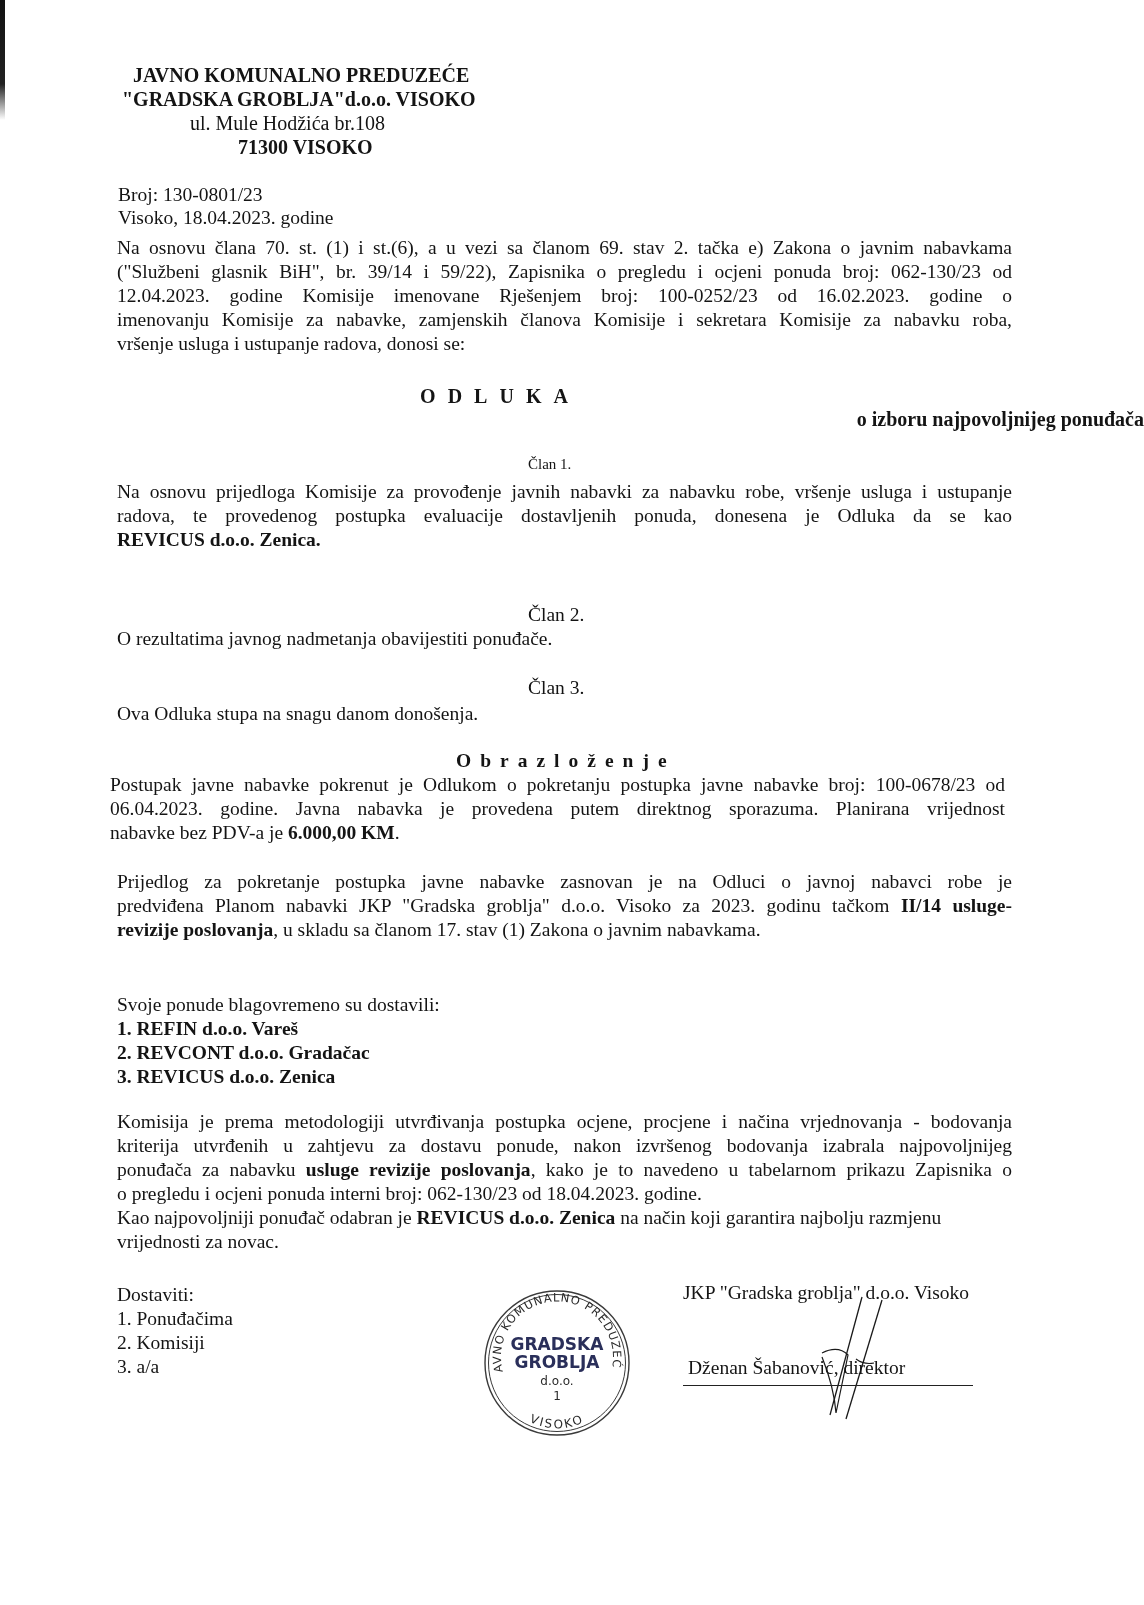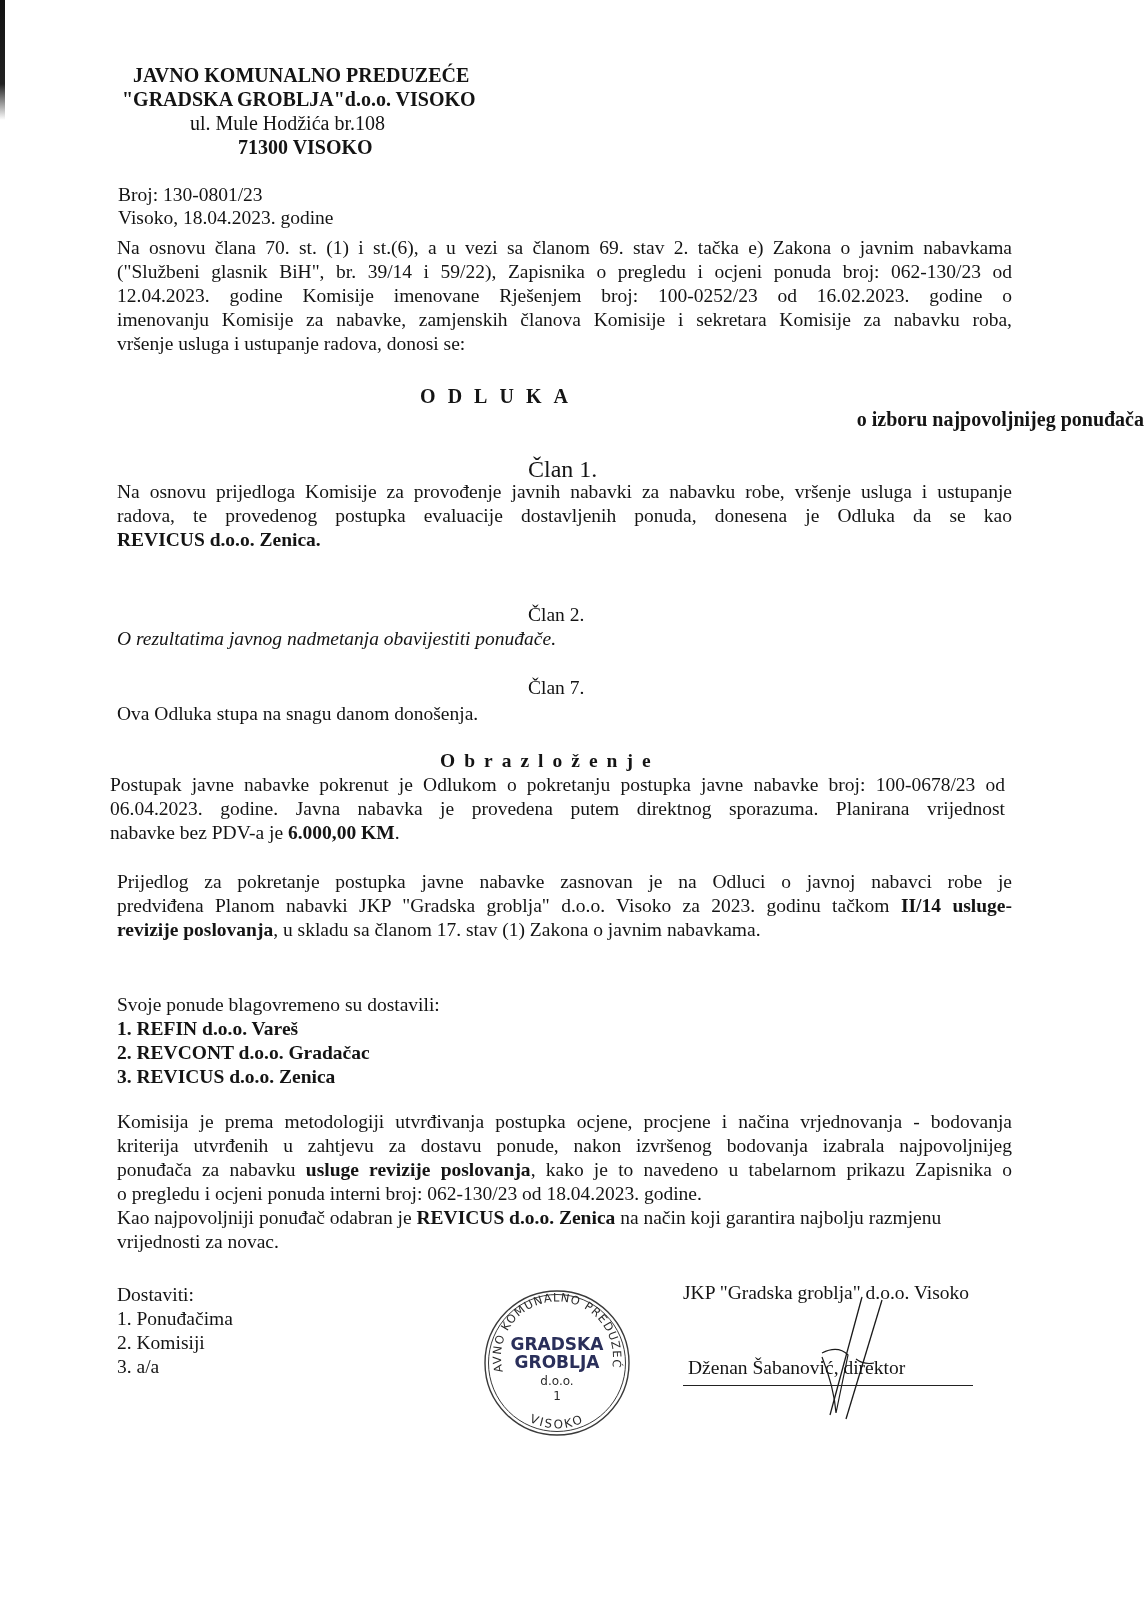--- a/index.html
+++ b/index.html
@@ -8,21 +8,21 @@
   .edge { position:absolute; left:0; top:0; width:5px; height:120px;
           background:linear-gradient(to bottom,#111 0%,#222 70%,rgba(0,0,0,0) 100%); }
   .abs { position:absolute; }
   .hdr { font-size:20px; line-height:24px; white-space:nowrap; }
   .b { font-weight:bold; }
   .p { font-size:19.5px; line-height:24px; text-align:justify; text-align-last:auto; }
   .just-line { display:block; text-align:justify; text-align-last:justify; white-space:nowrap; }
   .line { display:block; white-space:nowrap; }
   .center { text-align:center; }
   .spaced { letter-spacing:12px; }
-  .spaced2 { letter-spacing:9px; }
+  .spaced2 { letter-spacing:9px;margin-left:16px; }
   .stamp { position:absolute; left:482px; top:1288px; width:150px; height:150px; }
   .sig-line { position:absolute; left:683px; top:1385px; width:290px; height:1px; background:#222; }
   .signature { position:absolute; left:820px; top:1295px; width:80px; height:130px; }
 </style>
 </head>
 <body>
 
 <div class="edge"></div>
 
 <div class="abs hdr b" style="left:133px;top:63px;">JAVNO KOMUNALNO PREDUZEĆE</div>
@@ -37,31 +37,31 @@
   <span class="just-line">Na osnovu  člana 70. st. (1) i st.(6), a u vezi sa članom 69. stav  2. tačka e) Zakona o javnim nabavkama</span>
   <span class="just-line">("Službeni glasnik BiH", br. 39/14 i 59/22), Zapisnika o pregledu i ocjeni ponuda broj: 062-130/23 od</span>
   <span class="just-line">12.04.2023. godine Komisije imenovane Rješenjem broj: 100-0252/23 od 16.02.2023. godine o</span>
   <span class="just-line">imenovanju Komisije za nabavke, zamjenskih članova Komisije i sekretara Komisije za nabavku roba,</span>
   <span class="line">vršenje usluga i ustupanje radova, donosi se:</span>
 </div>
 
 <div class="abs b center spaced" style="left:0;width:988px;top:385px;font-size:20px;padding-left:12px;box-sizing:border-box;">ODLUKA</div>
 <div class="abs b center" style="left:0;width:1144px;top:408px;font-size:20px;text-align:right;">o izboru najpovoljnijeg ponuđača</div>
 
-<div class="abs" style="left:528px;top:456px;font-size:24px;">Član 1.</div>
+<div class="abs" style="left:528px;top:456px;font-size:15px;">Član 1.</div>
 <div class="abs p" style="left:117px;top:480px;width:895px;">
   <span class="just-line">Na osnovu prijedloga Komisije za provođenje javnih nabavki za nabavku robe, vršenje usluga i ustupanje</span>
   <span class="just-line">radova, te provedenog postupka evaluacije dostavljenih ponuda, donesena je Odluka da se kao</span>
   <span class="line b">REVICUS d.o.o. Zenica.</span>
 </div>
 
 <div class="abs" style="left:528px;top:604px;font-size:19.5px;">Član 2.</div>
-<div class="abs" style="left:117px;top:628px;font-size:19.5px;font-style:italic;">O rezultatima javnog nadmetanja obavijestiti ponuđače.</div>
+<div class="abs" style="left:117px;top:628px;font-size:19.5px;">O rezultatima javnog nadmetanja obavijestiti ponuđače.</div>
 
-<div class="abs" style="left:528px;top:677px;font-size:19.5px;">Član 7.</div>
+<div class="abs" style="left:528px;top:677px;font-size:19.5px;">Član 3.</div>
 <div class="abs" style="left:117px;top:703px;font-size:19.5px;">Ova Odluka stupa na snagu danom donošenja.</div>
 
 <div class="abs b spaced2" style="left:440px;top:750px;font-size:19.5px;">Obrazloženje</div>
 <div class="abs p" style="left:110px;top:773px;width:895px;">
   <span class="just-line">Postupak javne nabavke pokrenut je Odlukom o pokretanju postupka javne nabavke broj: 100-0678/23 od</span>
   <span class="just-line">06.04.2023. godine. Javna nabavka je provedena putem direktnog sporazuma. Planirana vrijednost</span>
   <span class="line"><span>nabavke bez PDV-a je </span><b>6.000,00 KM</b><span>.</span></span>
 </div>
 
 <div class="abs p" style="left:117px;top:870px;width:895px;">

